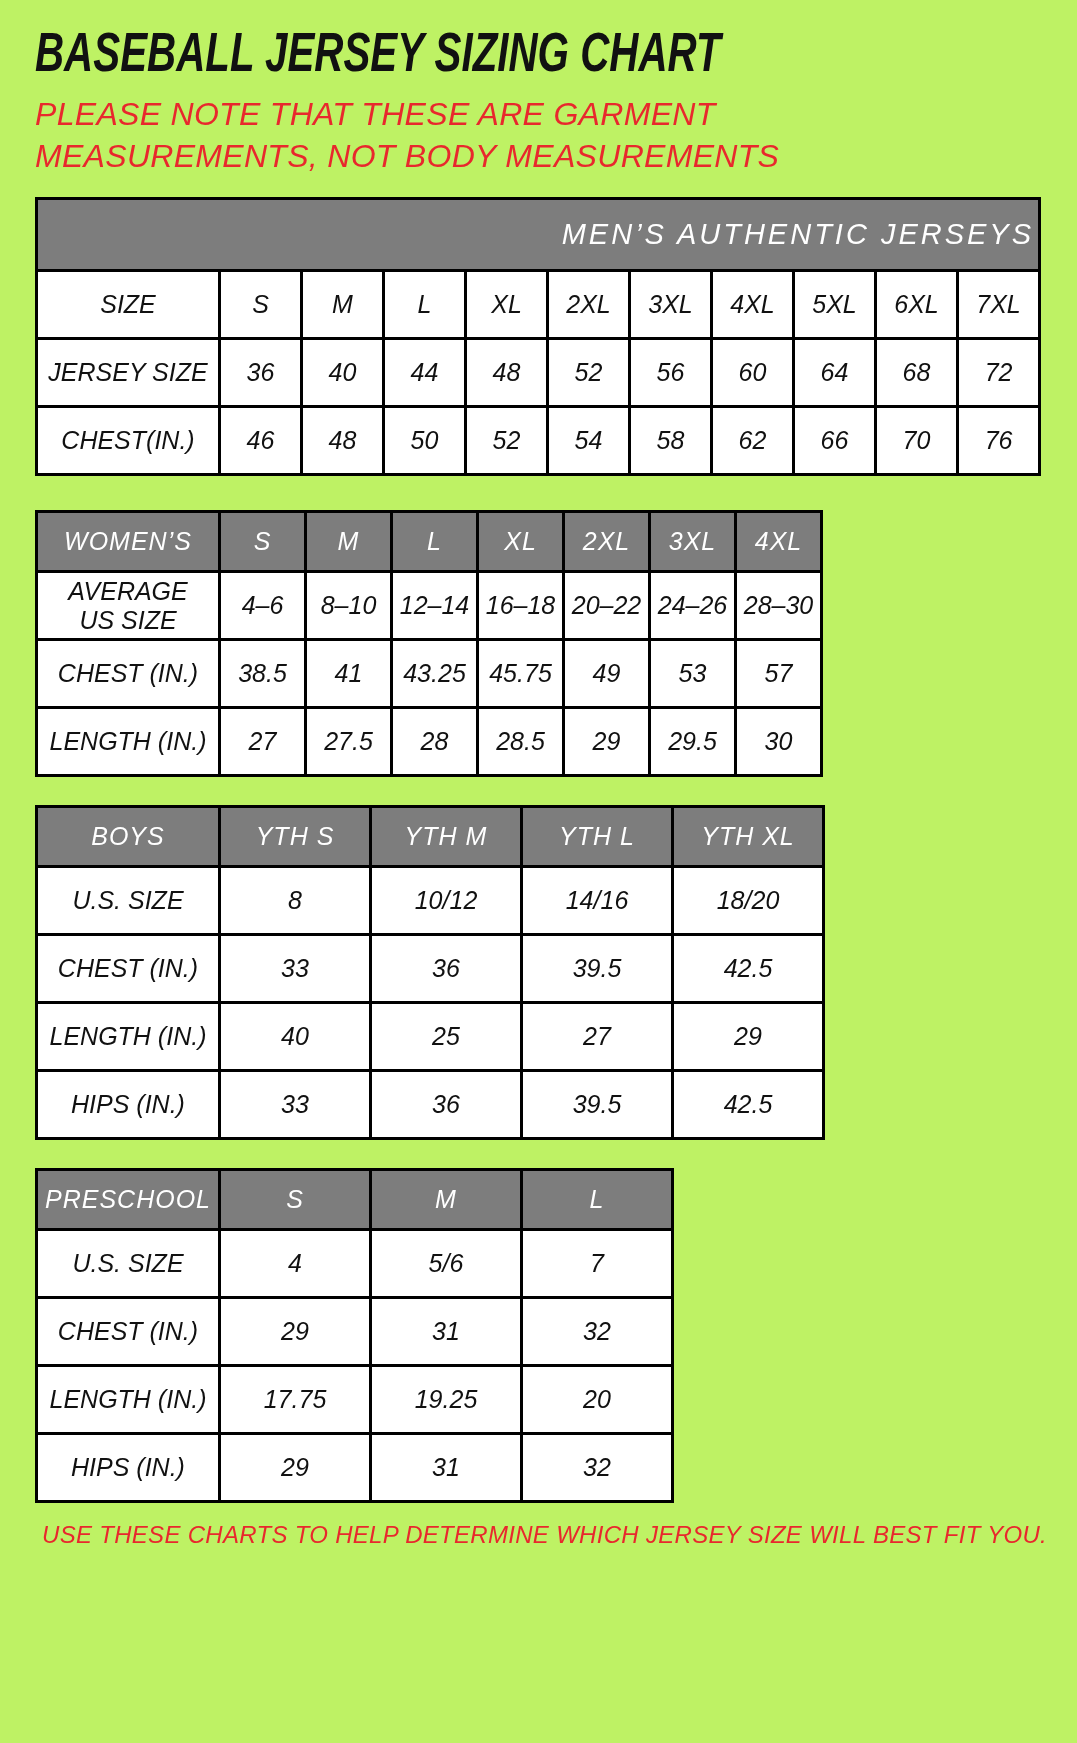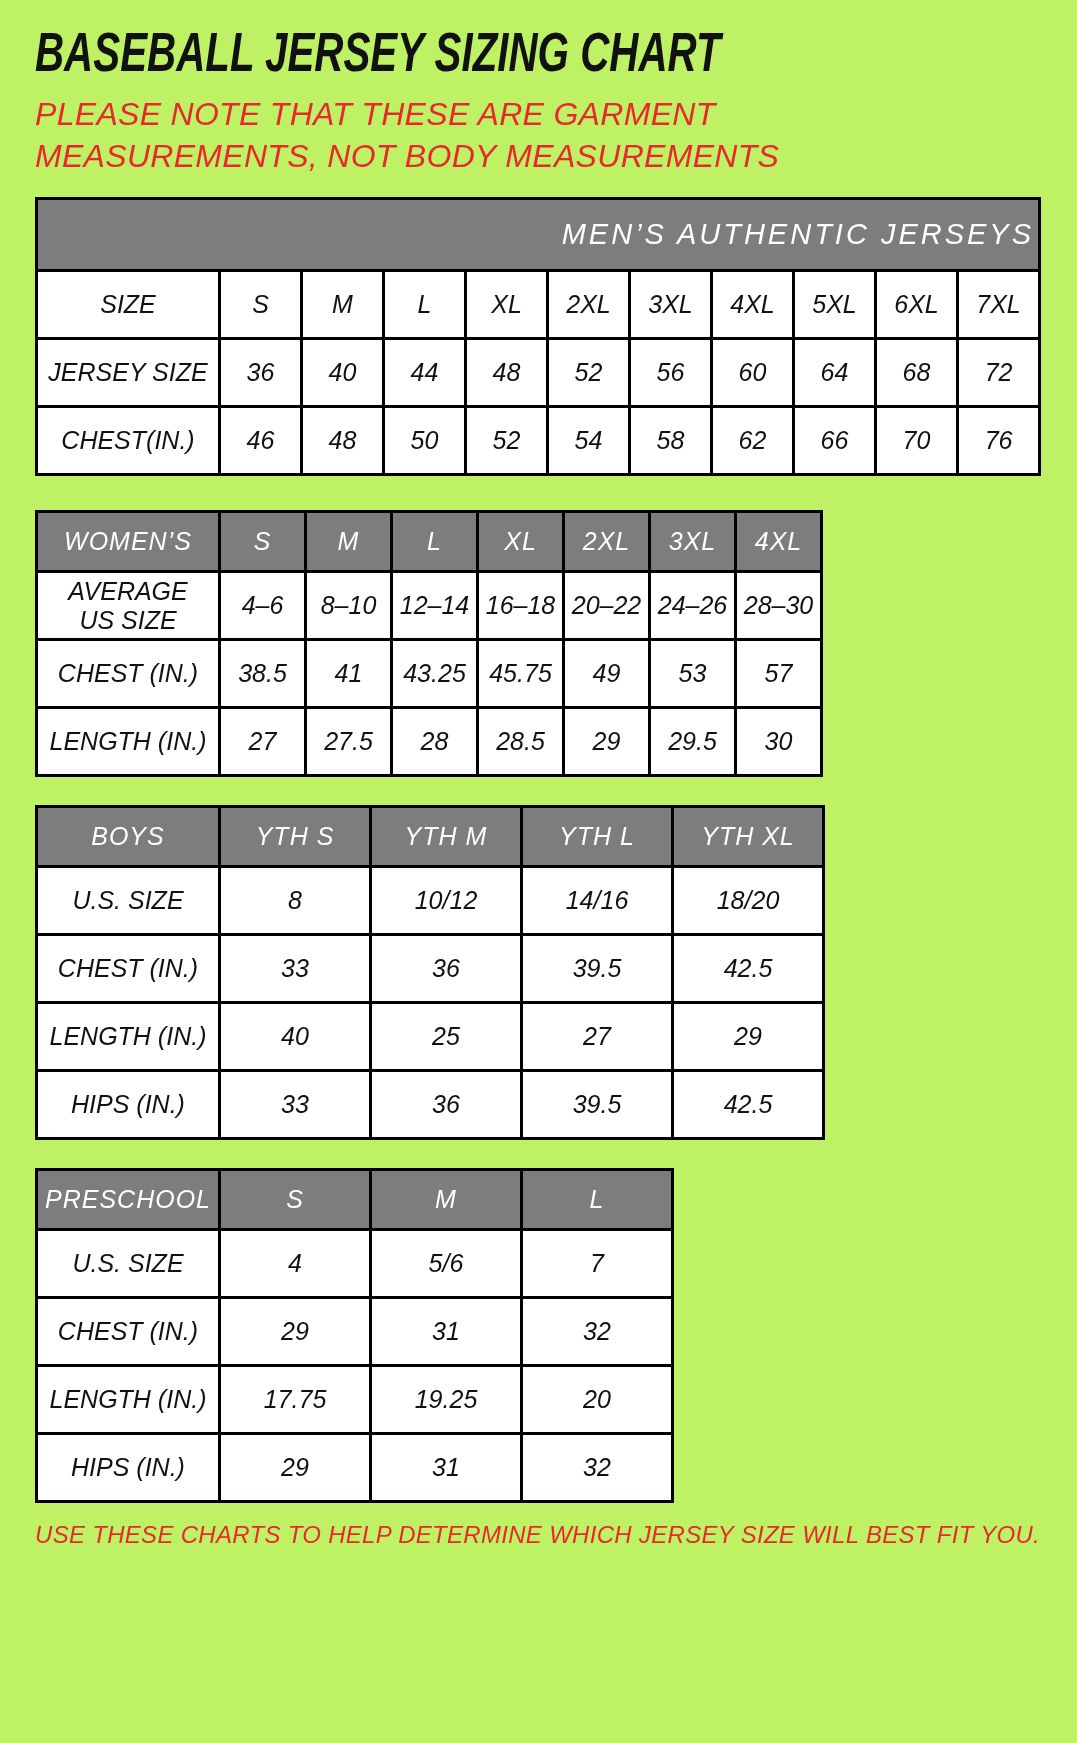--- a/index.html
+++ b/index.html
@@ -68,21 +68,21 @@
     text-align:right;
   }
   table.size-table tr.header-row td{
     background:var(--gray);
     color:#ffffff;
     height:60px;
     font-size:25px;
     letter-spacing:1px;
   }
   .footer-note{
-    margin:0;
+    margin:7px;
     color:var(--red);
     font-size:24px;
     letter-spacing:0.3px;
     white-space:nowrap;
   }
 </style>
 </head>
 <body>
 
 <div class="page">

